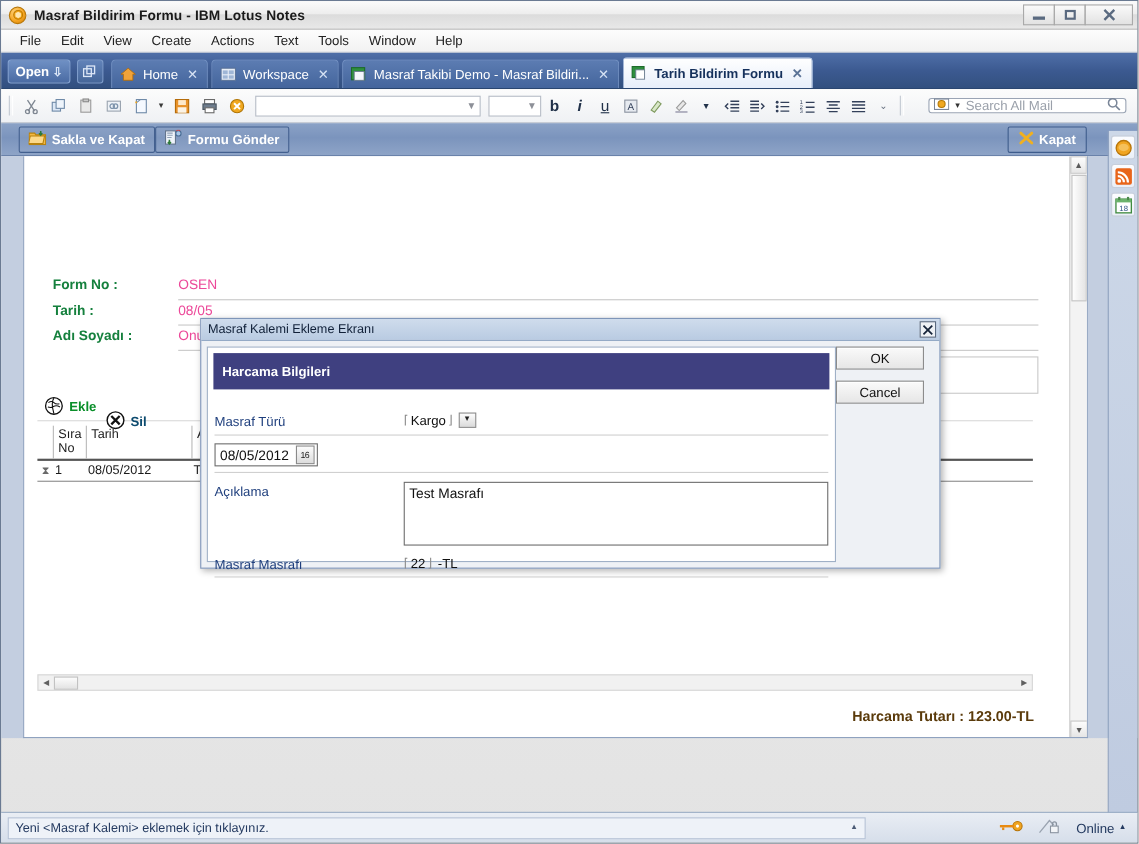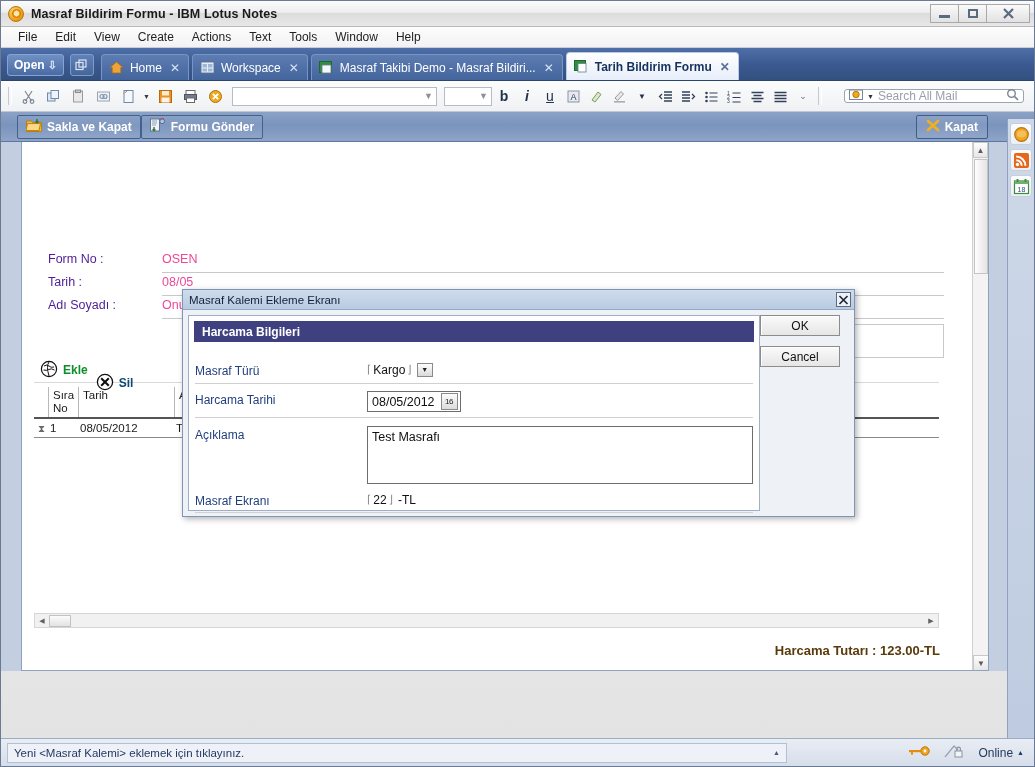--- a/index.html
+++ b/index.html
@@ -187,21 +187,21 @@
 
   
   .docinner { position:absolute; left:0; top:0; right:16px; bottom:0; padding: 0; }
   .band {
     position:absolute; left: 12px; top: 64px; width: 910px; height: 25px;
     background: #7b8cb0;
     display:flex; align-items:center; padding-left: 12px;
     color: #fff; font-weight: bold; font-size: 12.5px;
   }
   .ffrow { position: absolute; font-size: 12.5px; }
-  .flabel { font-weight: normal; color:#4c1d95; }
+  .flabel { font-weight: bold; color:#15803d; }
   .fval { color:#ec4899; }
   .hline { position:absolute; height:1px; background:#c8c8c8; }
 
   
   .esbar {
     position: absolute; left: 12px; top: 216px; width: 905px; height: 25px;
     display: flex; align-items: center; gap: 8px; padding-left: 6px;
     border-bottom: 1px solid #d9d9d9;
   }
   .eslink { display:flex; align-items:center; gap:5px; font-weight:bold; font-size:12px; }
@@ -266,21 +266,21 @@
   .dlg-right { position:absolute; right: 4px; top: 5px; width: 90px; }
   .dlgbtn {
     width: 80px; height: 21px; margin-bottom: 10px;
     background: linear-gradient(to bottom,#fafafa,#e6e6e6);
     border: 1px solid #8c8c8c;
     font-size: 12px; color:#101010;
     display:flex; align-items:center; justify-content:center;
     box-shadow: inset 1px 1px 0 #fff;
   }
   .sect-head {
-    margin: 5px 5px 16px 5px; height: 21px;
+    margin: 5px 5px 16px 5px; height: 33px;
     background: #3f4080;
     display:flex; align-items:center; padding-left: 8px;
     color:#fff; font-weight: bold; font-size: 12px;
   }
   .dlgrow { position: relative; display:flex; margin: 0 6px; }
   .dl { width: 172px; font-size: 12px; color: #1f3f7d; padding-top: 6px; }
   .dv { flex: 1; position: relative; padding-top: 4px; }
   .dlgsep { height:1px; background:#d0d0d0; margin: 0 6px; }
   .cfield {
     font-size: 12px; color:#101010; display:inline-flex; align-items:center; gap:2px;
@@ -731,39 +731,38 @@
                 <span class="brk">⌈</span>
                 <span>Kargo</span>
                 <span class="brk">⌋</span>
                 <span class="ddbtn">▼</span>
               </span>
             </div>
           </div>
           <div class="dlgsep" style="margin-top:5px;"></div>
 
           <div class="dlgrow" style="margin-top:3px;">
-            <div class="dl">Harcama Tarihi</div>
             <div class="dv">
               <span class="datebox">
                 <span class="dval">08/05/2012</span>
                 <span class="calbtn">16</span>
               </span>
             </div>
           </div>
           <div class="dlgsep" style="margin-top:5px;"></div>
 
           <div class="dlgrow" style="margin-top:4px;">
             <div class="dl">Açıklama</div>
             <div class="dv">
               <div class="txtarea">Test Masrafı</div>
             </div>
           </div>
 
           <div class="dlgrow" style="margin-top:8px;">
-            <div class="dl" style="padding-top:2px;">Masraf Ekranı</div>
+            <div class="dl" style="padding-top:2px;">Masraf Masrafı</div>
             <div class="dv" style="padding-top:0;">
               <span class="cfield">
                 <span class="brk">⌈</span>
                 <span>22</span>
                 <span class="brk">⌋</span>
                 <span style="margin-left:3px;">-TL</span>
               </span>
             </div>
           </div>
           <div class="dlgsep" style="margin-top:4px;"></div>

